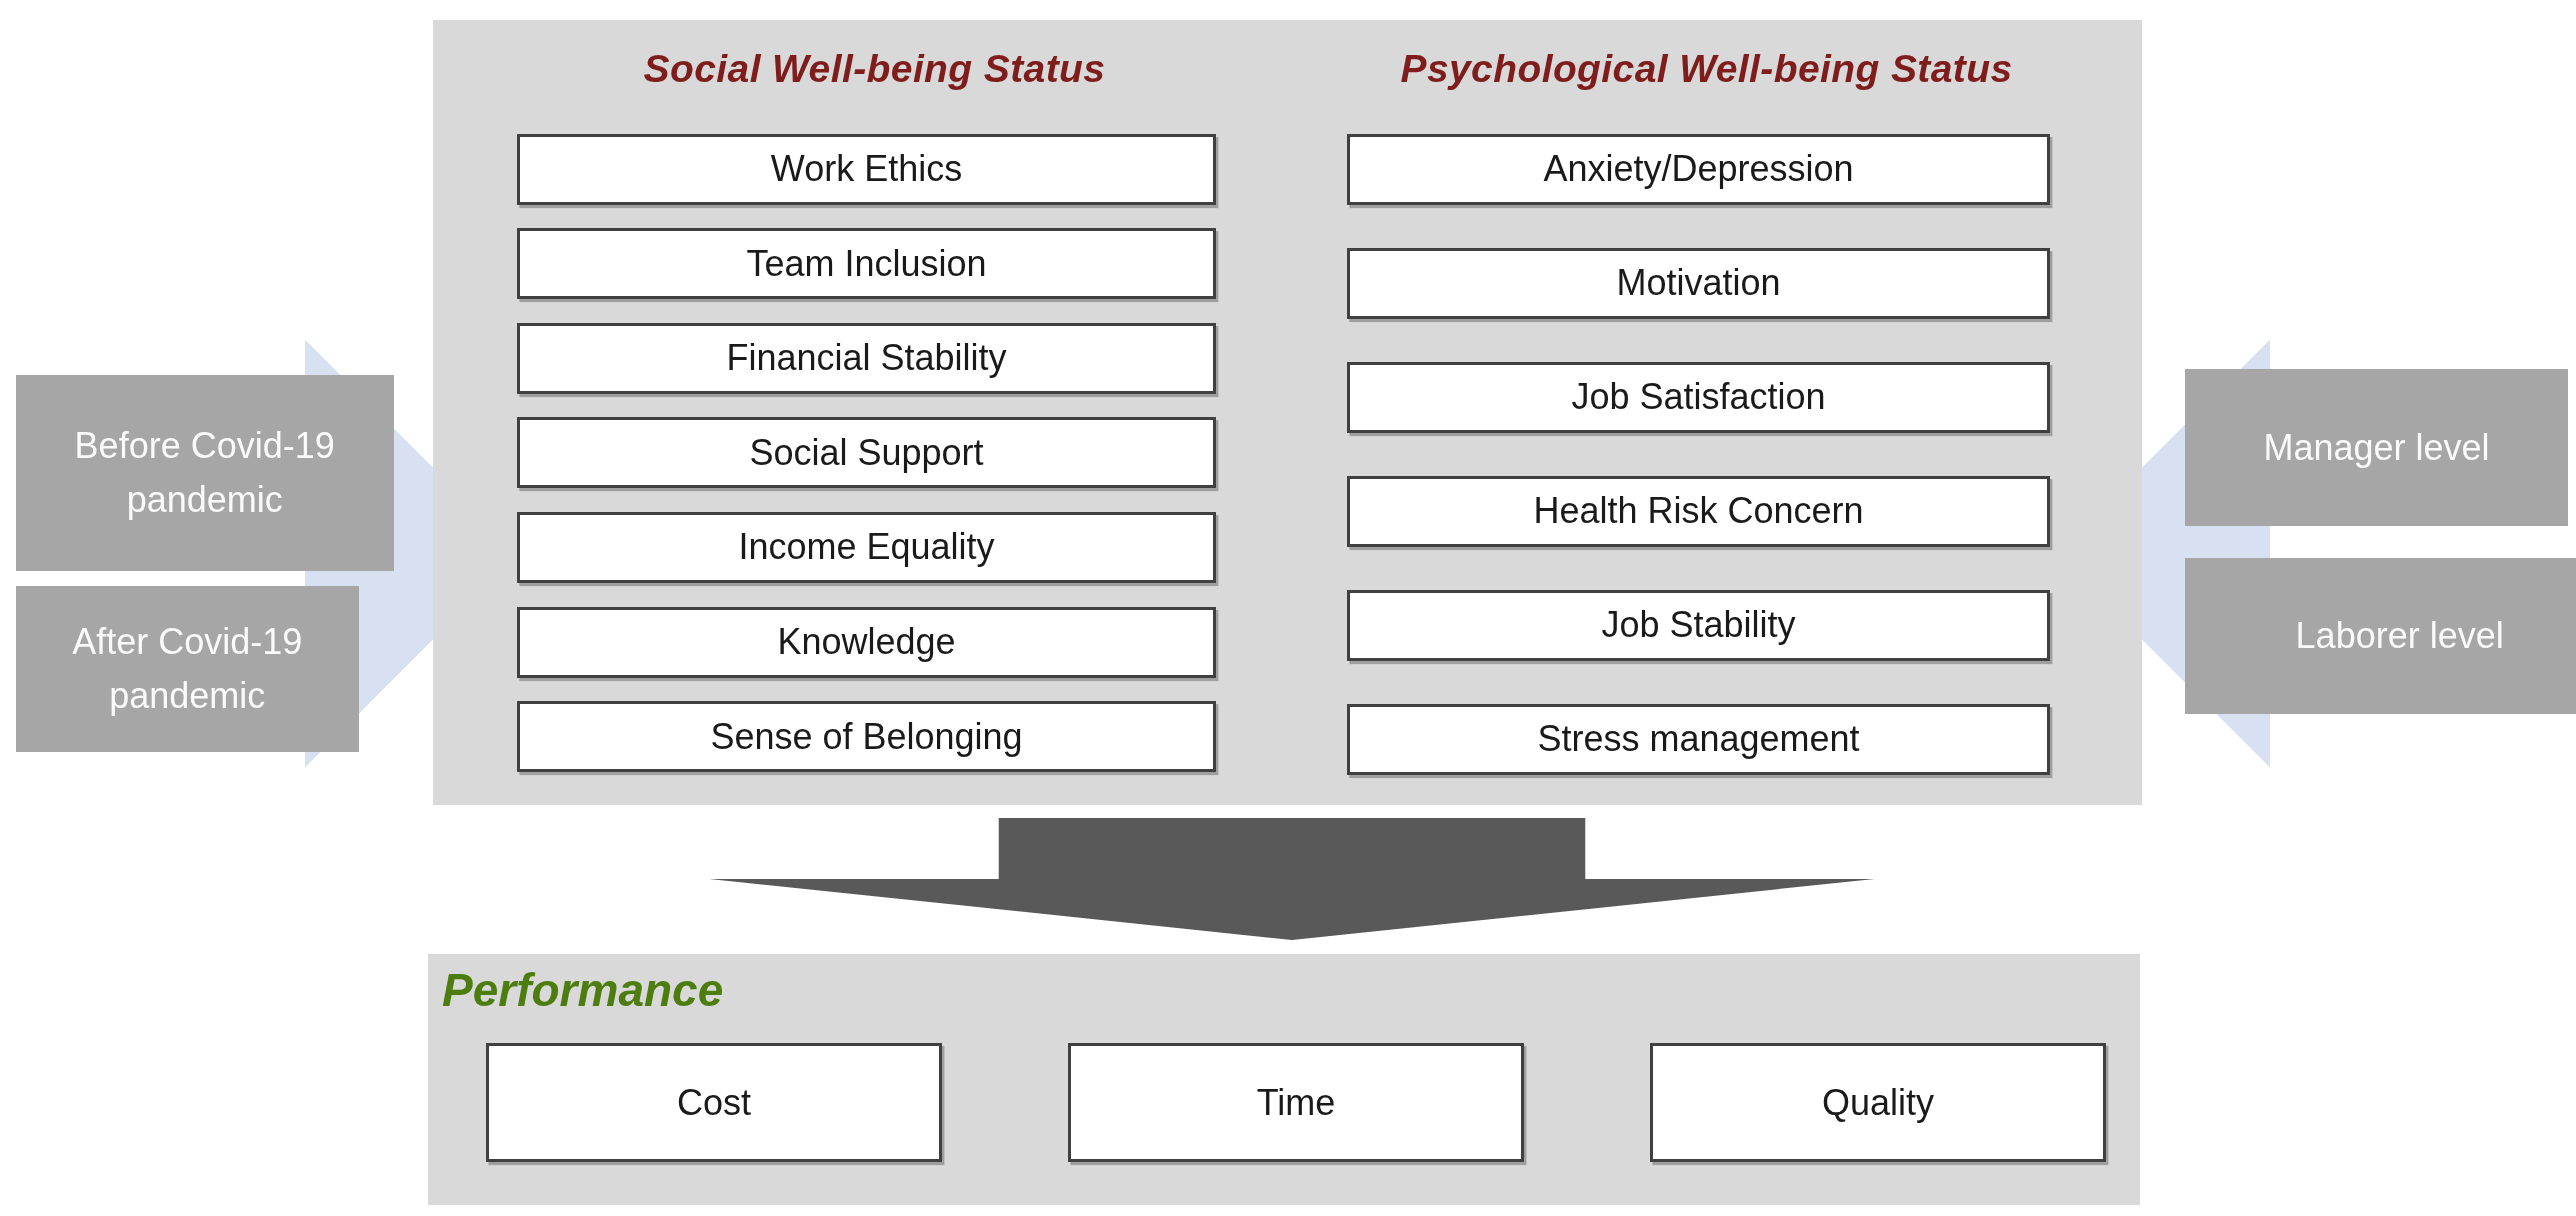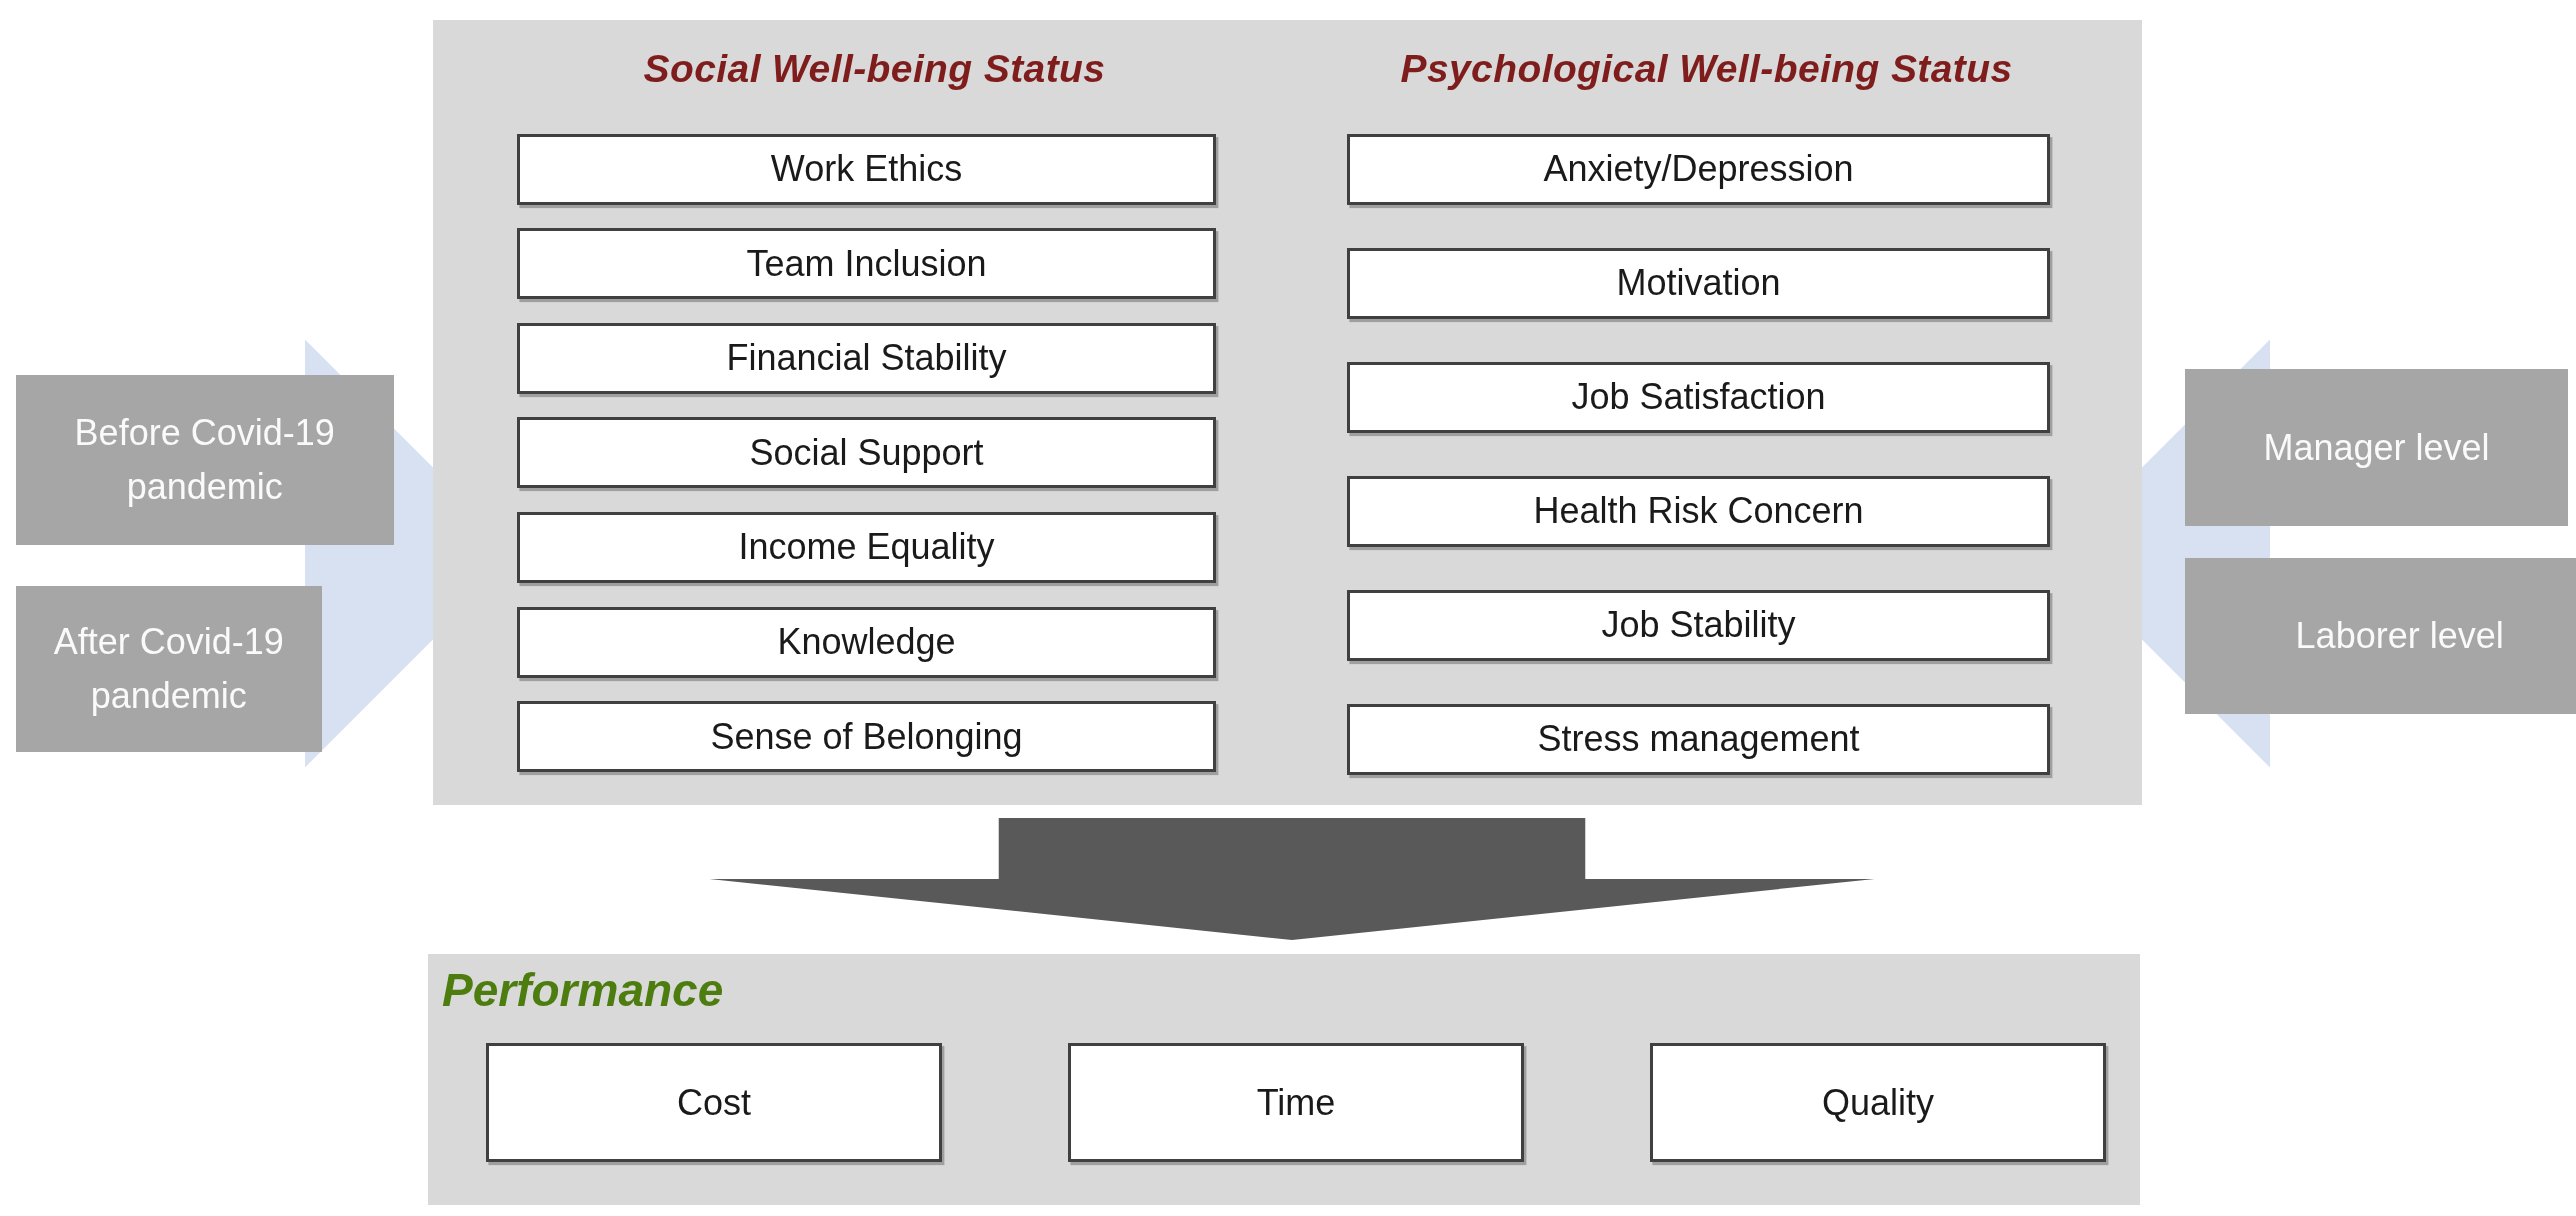--- a/index.html
+++ b/index.html
@@ -30,22 +30,22 @@
     height:71px;background:#ffffff;border:3.1px solid #404040;box-sizing:border-box;
     box-shadow:2.4px 3.1px 0 rgba(89,89,89,.45);
     display:flex;align-items:center;justify-content:center;
     font-size:36px;color:#1a1a1a;
   }
   .sidebox{
     position:absolute;background:#a6a6a6;color:#fafafa;
     display:flex;align-items:center;justify-content:center;
     text-align:center;font-size:36px;line-height:1.5;padding:0 15.7px;box-sizing:border-box;
   }
-  #before-box{left:15.7px;top:375px;width:378px;height:170px;}
-  #after-box{left:15.7px;top:586px;width:306px;height:166px;}
+  #before-box{left:15.7px;top:375px;width:378px;height:196px;}
+  #after-box{left:15.7px;top:586px;width:343px;height:166px;}
   #manager-box{left:2185px;top:369px;width:383px;height:157px;}
   #laborer-box{left:2185px;top:558px;width:418px;height:156px;padding-left:27px;}
 
   #perf-title{
     position:absolute;left:14px;top:9.4px;font-size:46px;font-weight:bold;
     font-style:italic;color:#4d7c0f;
   }
   .pbox{
     position:absolute;top:89px;width:456px;height:119px;background:#ffffff;
     border:3.1px solid #404040;box-sizing:border-box;box-shadow:2.4px 3.1px 0 rgba(89,89,89,.45);

